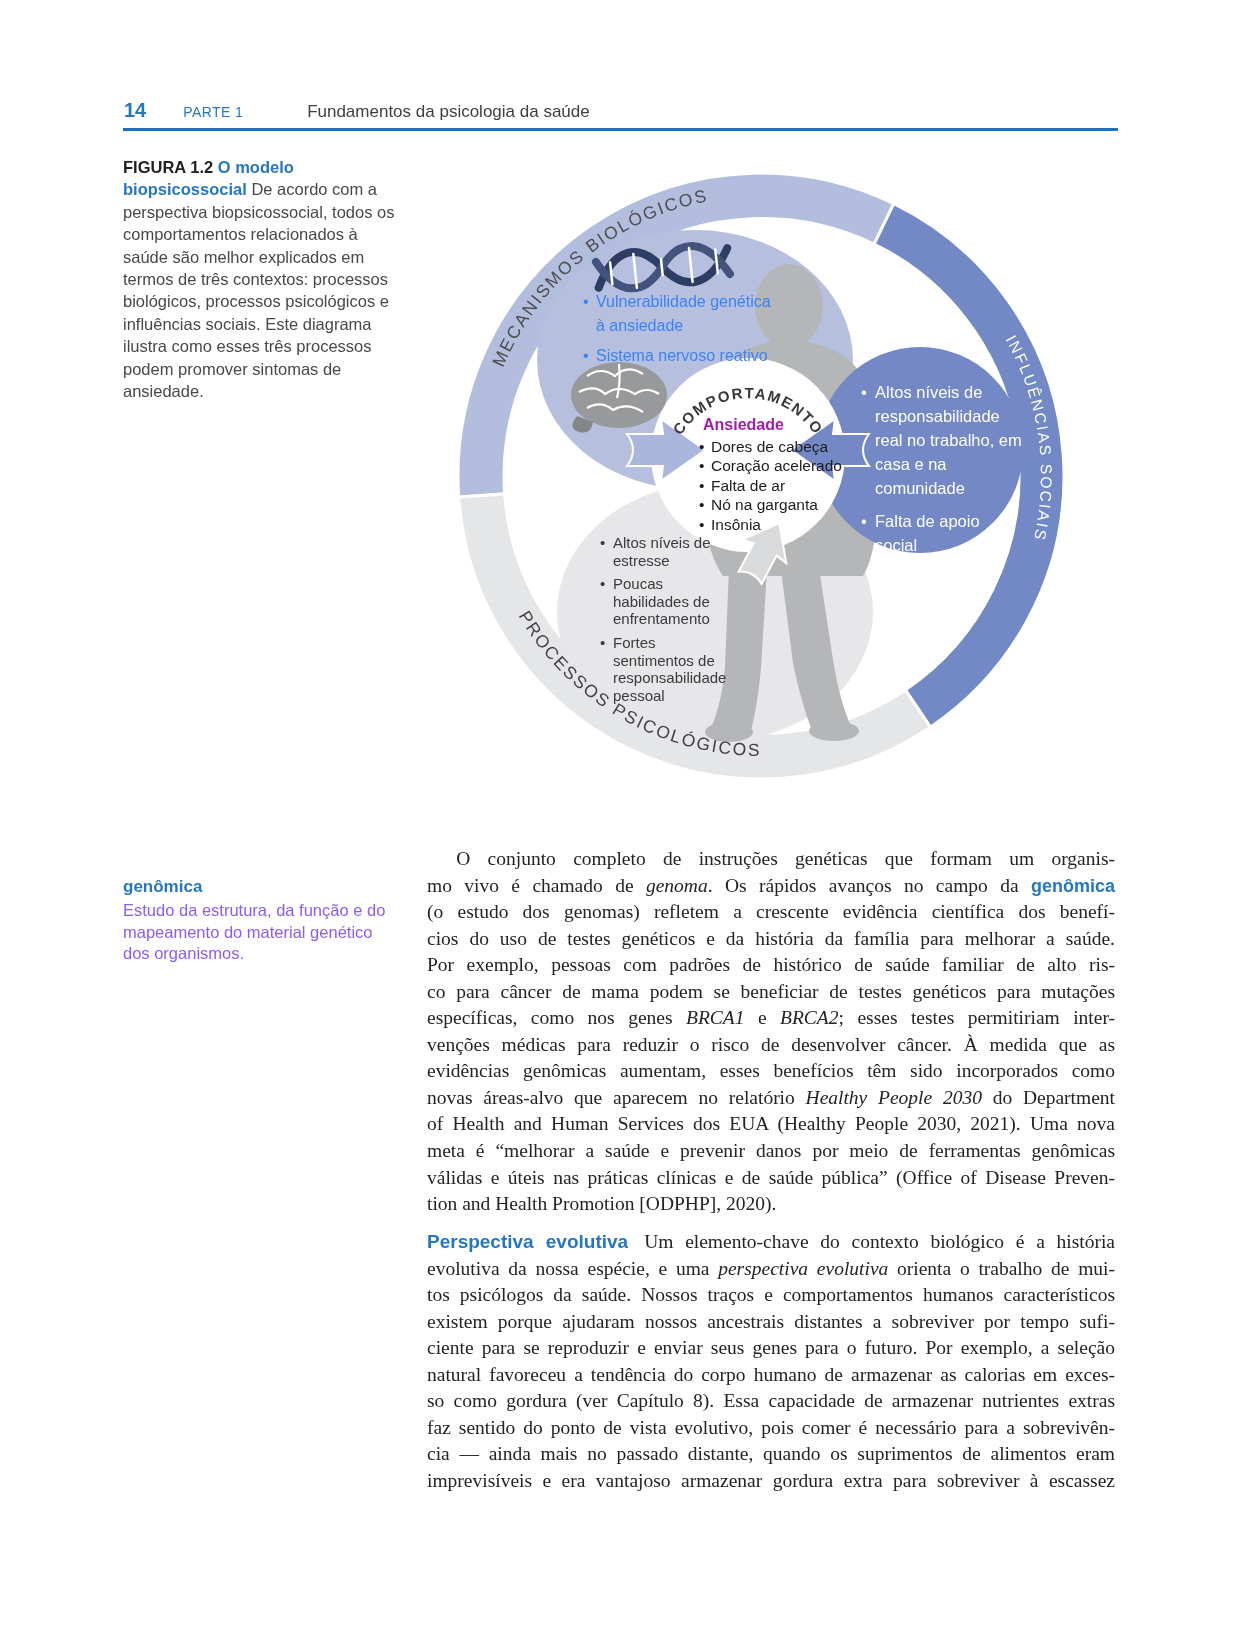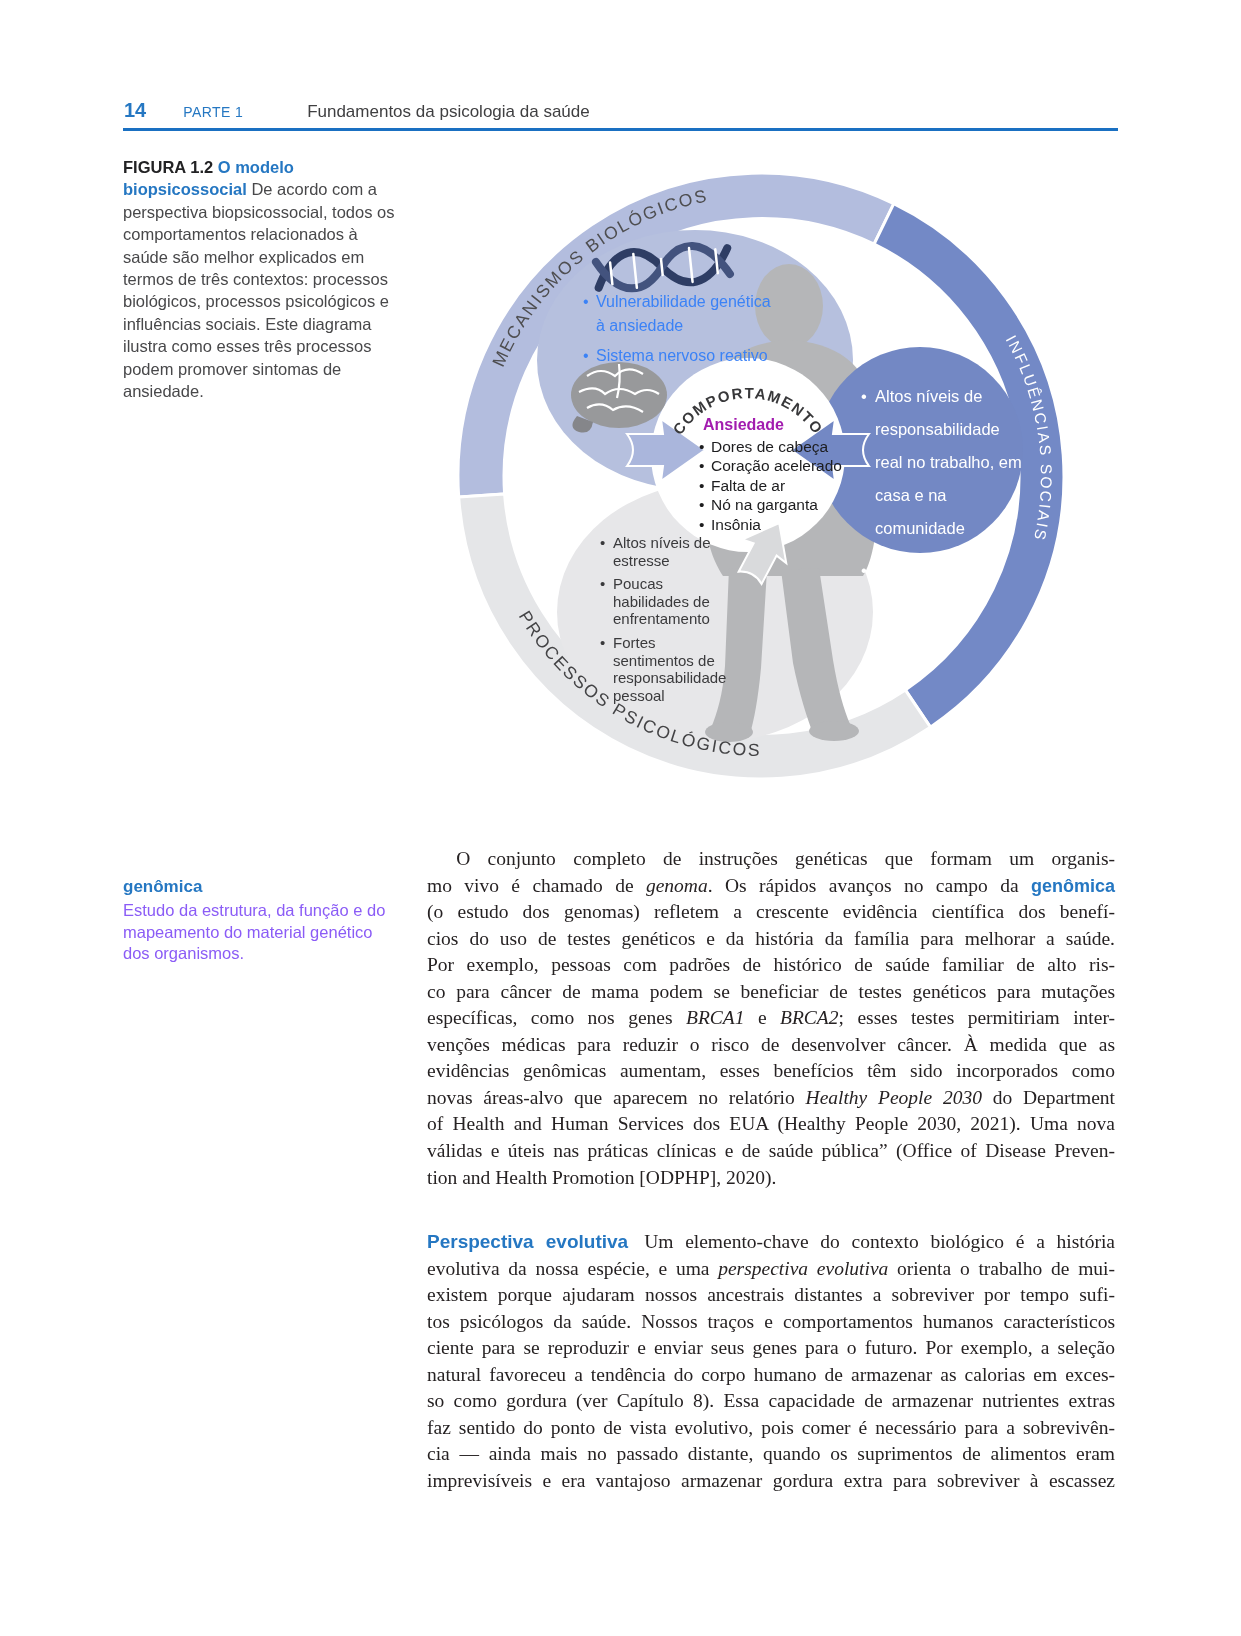--- a/index.html
+++ b/index.html
@@ -14,21 +14,21 @@
   
   .fig-caption{position:absolute;top:156px;left:123px;width:276px;
                font-size:16.5px;line-height:22.4px;color:#48484a;}
   .fig-caption .fig-label{font-weight:bold;color:#222224;}
   .fig-caption .fig-title{font-weight:bold;color:#2577c2;}
   
   .diagram{position:absolute;left:437px;top:168px;width:660px;height:630px;}
   .diagram svg{position:absolute;left:0;top:0;}
   .dg-text{position:absolute;font-family:"Liberation Sans",sans-serif;}
   .bio-list{left:146px;top:122px;width:192px;font-size:16px;line-height:23.5px;color:#3b82f6;}
-  .soc-list{left:424px;top:212px;width:162px;font-size:16.5px;line-height:33px;color:#ffffff;}
+  .soc-list{left:424px;top:212px;width:162px;font-size:16.5px;line-height:24px;color:#ffffff;}
   .psy-list{left:163px;top:366px;width:140px;font-size:15px;line-height:17.6px;color:#3a3a3c;}
   .ctr-group{left:236px;top:248px;width:180px;color:#1d1d1f;}
   .ctr-title{font-weight:bold;font-size:16px;padding-left:30px;margin-bottom:3px;color:#a21caf;}
   .ctr-items{font-size:15.5px;line-height:19.4px;}
   .b-item{position:relative;padding-left:13px;}
   .b-item::before{content:"\2022";position:absolute;left:0;top:0;}
   .bio-list .b-item{margin-bottom:7px;}
   .soc-list .b-item{margin-bottom:9px;padding-left:14px;}
   .psy-list .b-item{margin-bottom:6px;}
   .ctr-items .b-item{padding-left:38px;}
@@ -170,32 +170,33 @@
       <div class="bl">mo vivo é chamado de <i>genoma</i>. Os rápidos avanços no campo da <b class="kw">genômica</b></div>
       <div class="bl">(o estudo dos genomas) refletem a crescente evidência científica dos benefí-</div>
       <div class="bl">cios do uso de testes genéticos e da história da família para melhorar a saúde.</div>
       <div class="bl">Por exemplo, pessoas com padrões de histórico de saúde familiar de alto ris-</div>
       <div class="bl">co para câncer de mama podem se beneficiar de testes genéticos para mutações</div>
       <div class="bl">específicas, como nos genes <i>BRCA1</i> e <i>BRCA2</i>; esses testes permitiriam inter-</div>
       <div class="bl">venções médicas para reduzir o risco de desenvolver câncer. À medida que as</div>
       <div class="bl">evidências genômicas aumentam, esses benefícios têm sido incorporados como</div>
       <div class="bl">novas áreas-alvo que aparecem no relatório <i>Healthy People 2030</i> do Department</div>
       <div class="bl">of Health and Human Services dos EUA (Healthy People 2030, 2021). Uma nova</div>
+      <div class="bl">meta é “melhorar a saúde e prevenir danos por meio de ferramentas genômicas</div>
       <div class="bl">válidas e úteis nas práticas clínicas e de saúde pública” (Office of Disease Preven-</div>
       <div class="bl last">tion and Health Promotion [ODPHP], 2020).</div>
     </div>
 
   <div class="main-col para2">
     <div class="bl">
       <span class="subhead">Perspectiva evolutiva</span><span>Um elemento-chave do contexto biológico é a história</span>
     </div>
     <div>
         <div class="bl">evolutiva da nossa espécie, e uma <i>perspectiva evolutiva</i> orienta o trabalho de mui-</div>
+        <div class="bl">tos psicólogos da saúde. Nossos traços e comportamentos humanos característicos</div>
         <div class="bl">existem porque ajudaram nossos ancestrais distantes a sobreviver por tempo sufi-</div>
-        <div class="bl">tos psicólogos da saúde. Nossos traços e comportamentos humanos característicos</div>
         <div class="bl">ciente para se reproduzir e enviar seus genes para o futuro. Por exemplo, a seleção</div>
         <div class="bl">natural favoreceu a tendência do corpo humano de armazenar as calorias em exces-</div>
         <div class="bl">so como gordura (ver Capítulo 8). Essa capacidade de armazenar nutrientes extras</div>
         <div class="bl">faz sentido do ponto de vista evolutivo, pois comer é necessário para a sobrevivên-</div>
         <div class="bl">cia — ainda mais no passado distante, quando os suprimentos de alimentos eram</div>
         <div class="bl">imprevisíveis e era vantajoso armazenar gordura extra para sobreviver à escassez</div>
       </div>
   </div>
 
 </div>

